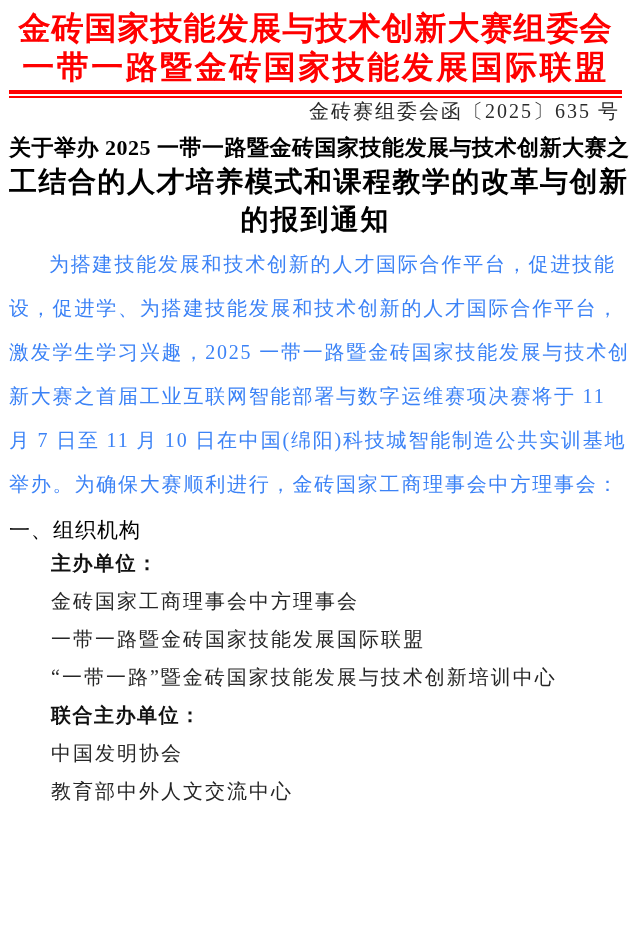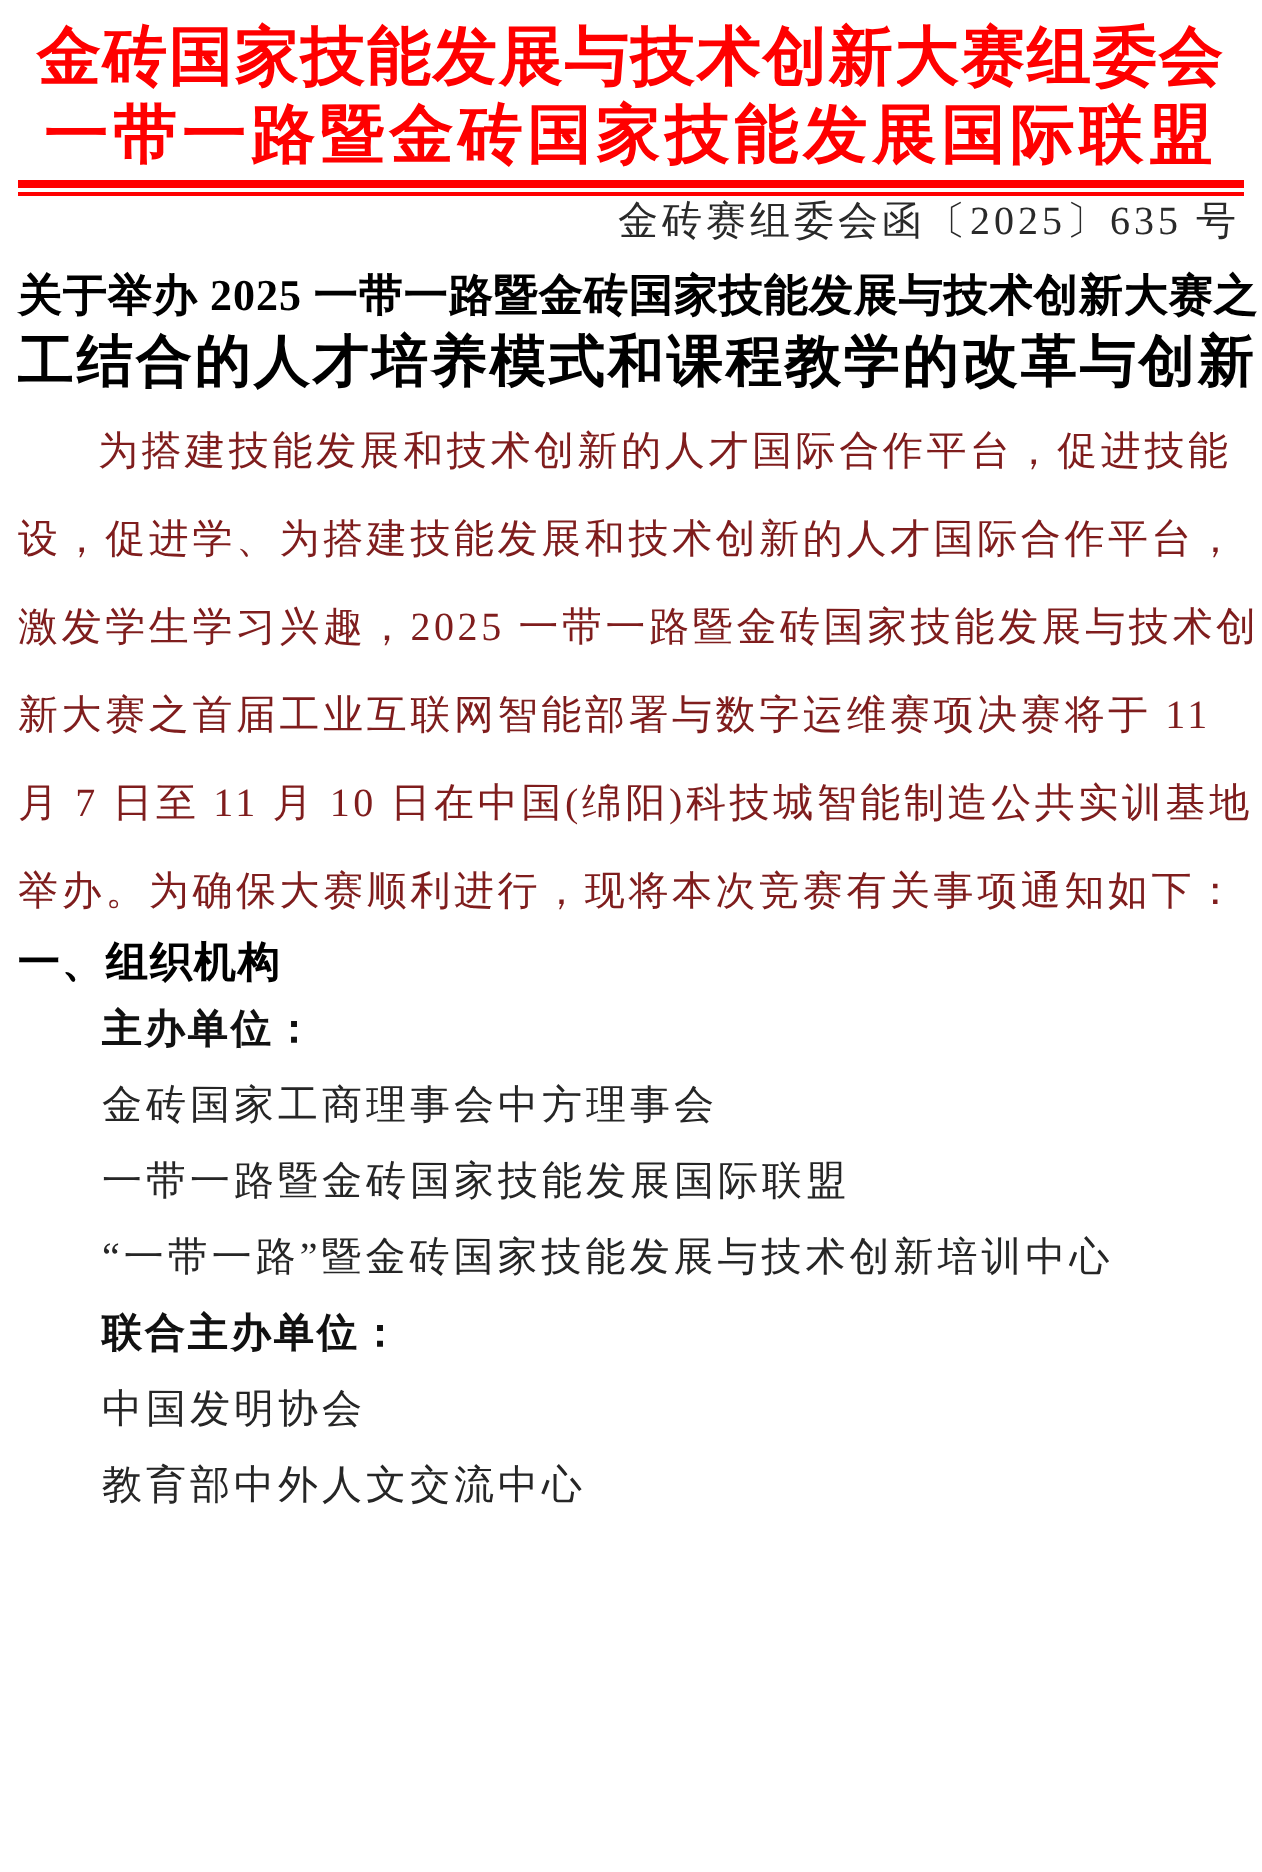--- a/index.html
+++ b/index.html
@@ -81,35 +81,35 @@
   .salutation {
     margin-top: 45px;
     font-size: 21px;
     line-height: 28px;
     font-weight: bold;
     letter-spacing: 1.5px;
   }
   .body-paragraph {
     margin-top: 3px;
     font-size: 20px;
-    color: #7f1d1d;
+    color: #3b82f6;
   }
   .body-paragraph .pline {
     line-height: 44px;
     letter-spacing: 1.8px;
     white-space: nowrap;
   }
   .body-paragraph .pline.indent {
     text-indent: 2em;
   }
   
   .section-heading {
-    margin-top: 0;
+    margin-top: 10px;
     font-family: "Liberation Sans", "DejaVu Sans", sans-serif;
-    font-weight: bold;
+    font-weight: normal;
     font-size: 21px;
     line-height: 28px;
     letter-spacing: 1px;
     color: #000000;
   }
   .org-list {
     font-size: 20px;
     color: #262626;
   }
   .org-list .org-line {
@@ -138,30 +138,31 @@
     <div class="thick"></div>
     <div class="gap"></div>
     <div class="thin"></div>
   </div>
 
   <div class="doc-number">金砖赛组委会函〔2025〕635 号</div>
 
   <div class="notice-title">
     <div class="t1">关于举办 2025 一带一路暨金砖国家技能发展与技术创新大赛之</div>
     <div class="t2">工结合的人才培养模式和课程教学的改革与创新</div>
+    <div class="t3">的报到通知</div>
   </div>
 
 
   <div class="body-paragraph">
     <div class="pline indent">为搭建技能发展和技术创新的人才国际合作平台，促进技能</div>
     <div class="pline">设，促进学、为搭建技能发展和技术创新的人才国际合作平台，</div>
     <div class="pline">激发学生学习兴趣，2025 一带一路暨金砖国家技能发展与技术创</div>
     <div class="pline">新大赛之首届工业互联网智能部署与数字运维赛项决赛将于 11</div>
     <div class="pline">月 7 日至 11 月 10 日在中国(绵阳)科技城智能制造公共实训基地</div>
-    <div class="pline">举办。为确保大赛顺利进行，现将本次竞赛有关事项通知如下：</div>
+    <div class="pline">举办。为确保大赛顺利进行，金砖国家工商理事会中方理事会：</div>
   </div>
 
   <div class="section-heading">一、组织机构</div>
 
   <div class="org-list">
     <div class="org-line org-label">主办单位：</div>
     <div class="org-line">金砖国家工商理事会中方理事会</div>
     <div class="org-line">一带一路暨金砖国家技能发展国际联盟</div>
     <div class="org-line">“一带一路”暨金砖国家技能发展与技术创新培训中心</div>
     <div class="org-line org-label">联合主办单位：</div>

